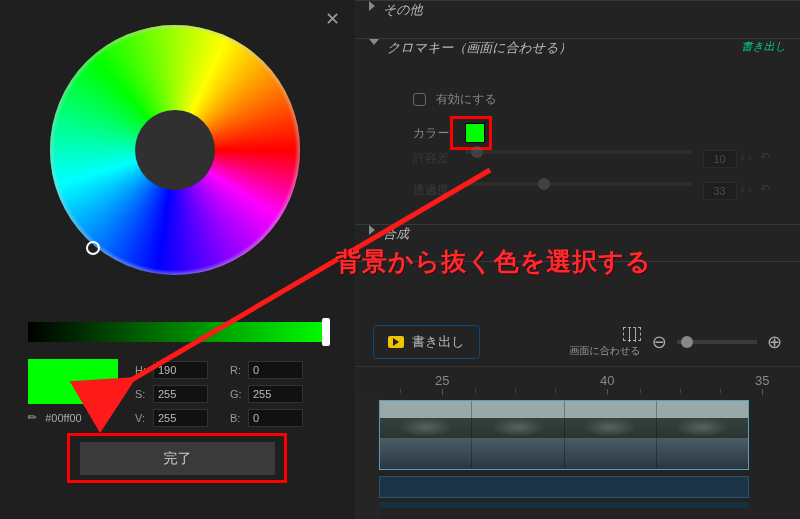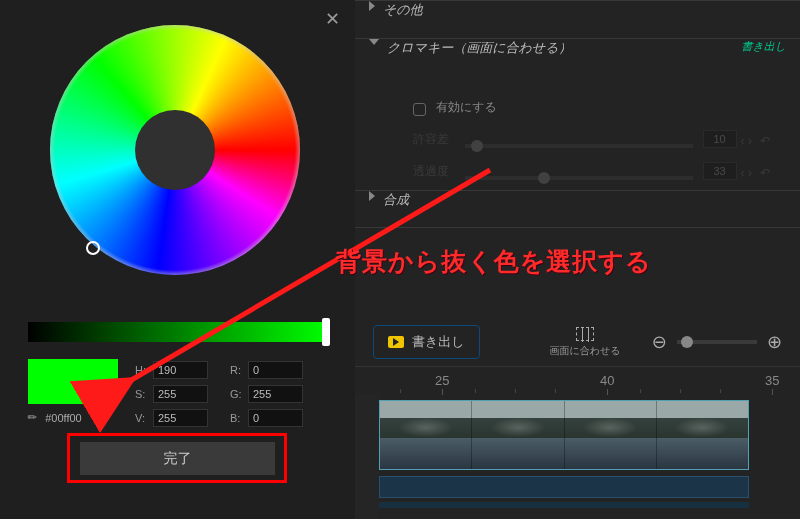--- a/index.html
+++ b/index.html
@@ -22,37 +22,37 @@
   .done-btn { position: absolute; left: 80px; top: 442px; width: 195px; height: 33px; background: #3a3a3a; color: #ccc; font-size: 14px; display: flex; align-items: center; justify-content: center; cursor: pointer; }
   .done-outline { position: absolute; left: 67px; top: 433px; width: 220px; height: 50px; border: 3px solid #ff0000; pointer-events: none; }
   .right-panel { position: absolute; left: 355px; top: 0; right: 0; bottom: 0; background: #232323; }
   .sec-line { border-top: 1px solid #383838; }
   .sec-head { height: 38px; display: flex; align-items: flex-start; padding: 0 14px; color: #bbb; font-size: 13px; font-style: italic; }
   .tri { display: inline-block; width: 0; height: 0; margin-right: 8px; }
   .tri-right { border-top: 5px solid transparent; border-bottom: 5px solid transparent; border-left: 6px solid #888; }
   .tri-down { border-left: 5px solid transparent; border-right: 5px solid transparent; border-top: 6px solid #888; }
   .changed { margin-left: auto; color: #00c98d; font-size: 11px; }
   .ck-body { padding: 6px 30px 10px 58px; }
-  .ck-row { display: flex; align-items: flex-end; height: 34px; color: #888; font-size: 12px; }
+  .ck-row { display: flex; align-items: center; height: 34px; color: #888; font-size: 12px; }
   .cbx { width: 13px; height: 13px; border: 1px solid #666; border-radius: 3px; margin: 0 10px 0 0; }
   .color-chip { width: 20px; height: 20px; background: #00ff00; border: 1px solid #000; margin-left: 8px; }
   .chip-outline { border: 3px solid #ff0000; padding: 4px; display: inline-flex; }
-  .slider-row { display: flex; align-items: flex-end; height: 32px; color: #555; font-size: 12px; position: relative; }
+  .slider-row { display: flex; align-items: flex-start; height: 32px; color: #555; font-size: 12px; position: relative; }
   .slab { width: 48px; }
   .strack { flex: 1; height: 4px; background: #3a3a3a; position: relative; margin: 0 10px 0 4px; }
   .sthumb { position: absolute; width: 12px; height: 12px; background: #666; border-radius: 50%; top: -4px; }
   .sval { width: 34px; height: 18px; background: #1a1a1a; border: 1px solid #333; text-align: center; line-height: 16px; font-size: 11px; color: #777; }
   .sarrows { color: #555; margin: 0 4px; font-size: 12px; }
   .reset-ic { color: #555; margin-left: 4px; }
   .faded { opacity: 0.45; }
   .toolbar { position: absolute; left: 0; right: 0; top: 318px; height: 48px; display: flex; align-items: center; padding: 0 18px; }
   .export-btn { border: 1px solid #0b4a7a; color: #bbb; border-radius: 4px; padding: 7px 14px; display: flex; align-items: center; gap: 8px; font-size: 13px; }
   .play-ic { width: 16px; height: 12px; background: #f0c500; border-radius: 2px; position: relative; }
   .play-ic::after { content:""; position:absolute; left:5px; top:2px; border-top:4px solid transparent; border-bottom:4px solid transparent; border-left:6px solid #222; }
-  .fit-col { display:flex; flex-direction:column; align-items:center; margin-left: 70px; gap:3px; color:#999; font-size:10px; }
+  .fit-col { display:flex; flex-direction:column; align-items:flex-end; margin-left: 90px; gap:3px; color:#999; font-size:10px; }
   .fit-ic { width:18px; height:14px; border:1px dashed #aaa; position:relative; }
   .fit-ic::before, .fit-ic::after { content:""; position:absolute; background:#aaa; width:1px; height:14px; }
   .fit-ic::before{left:5px;} .fit-ic::after{left:11px;}
   .zoom { display:flex; align-items:center; margin-left:auto; gap:10px; color:#aaa; font-size:18px; }
   .ztrack { width: 80px; height:4px; background:#3a3a3a; position:relative; }
   .zthumb { position:absolute; left:4px; top:-4px; width:12px; height:12px; border-radius:50%; background:#888; }
   .ruler { position:absolute; left:0; right:0; top:366px; height:28px; border-top:1px solid #333; color:#888; font-size:13px; }
   .tick { position:absolute; top:6px; }
   .tick::after { content:""; position:absolute; left:50%; top:16px; width:1px; height:6px; background:#555; }
   .mini { position:absolute; top:22px; width:1px; height:4px; background:#444; }
@@ -128,20 +128,26 @@
     <span class="tri tri-down"></span>
     <span>クロマキー（画面に合わせる）</span>
     <span class="changed">書き出し</span>
   </div>
 
   <div class="ck-body">
     <div class="ck-row">
       <span class="cbx"></span>
       <span>有効にする</span>
     </div>
+    <div class="ck-row">
+      <span>カラー</span>
+      <span class="chip-outline">
+        <span class="color-chip"></span>
+      </span>
+    </div>
     <div class="slider-row faded">
       <span class="slab">許容差</span>
       <span class="strack">
           <span class="sthumb" style="left:6px"></span>
         </span>
       <span class="sval">10</span>
       <span class="sarrows">‹ ›</span>
       <span class="reset-ic">↶</span>
     </div>
     <div class="slider-row faded">
@@ -174,21 +180,21 @@
       <span class="ztrack">
           <span class="zthumb"></span>
         </span>
       <span>⊕</span>
     </div>
   </div>
 
   <div class="ruler">
     <span class="tick" style="left:80px">25</span>
     <span class="tick" style="left:245px">40</span>
-    <span class="tick" style="left:410px">35</span>
+    <span class="tick" style="left:400px">35</span>
     <span class="mini" style="left:45px"></span>
       <span class="mini" style="left:120px"></span>
       <span class="mini" style="left:160px"></span>
       <span class="mini" style="left:200px"></span>
       <span class="mini" style="left:285px"></span>
       <span class="mini" style="left:325px"></span>
       <span class="mini" style="left:365px"></span>
   </div>
 
   <div class="track-area">

